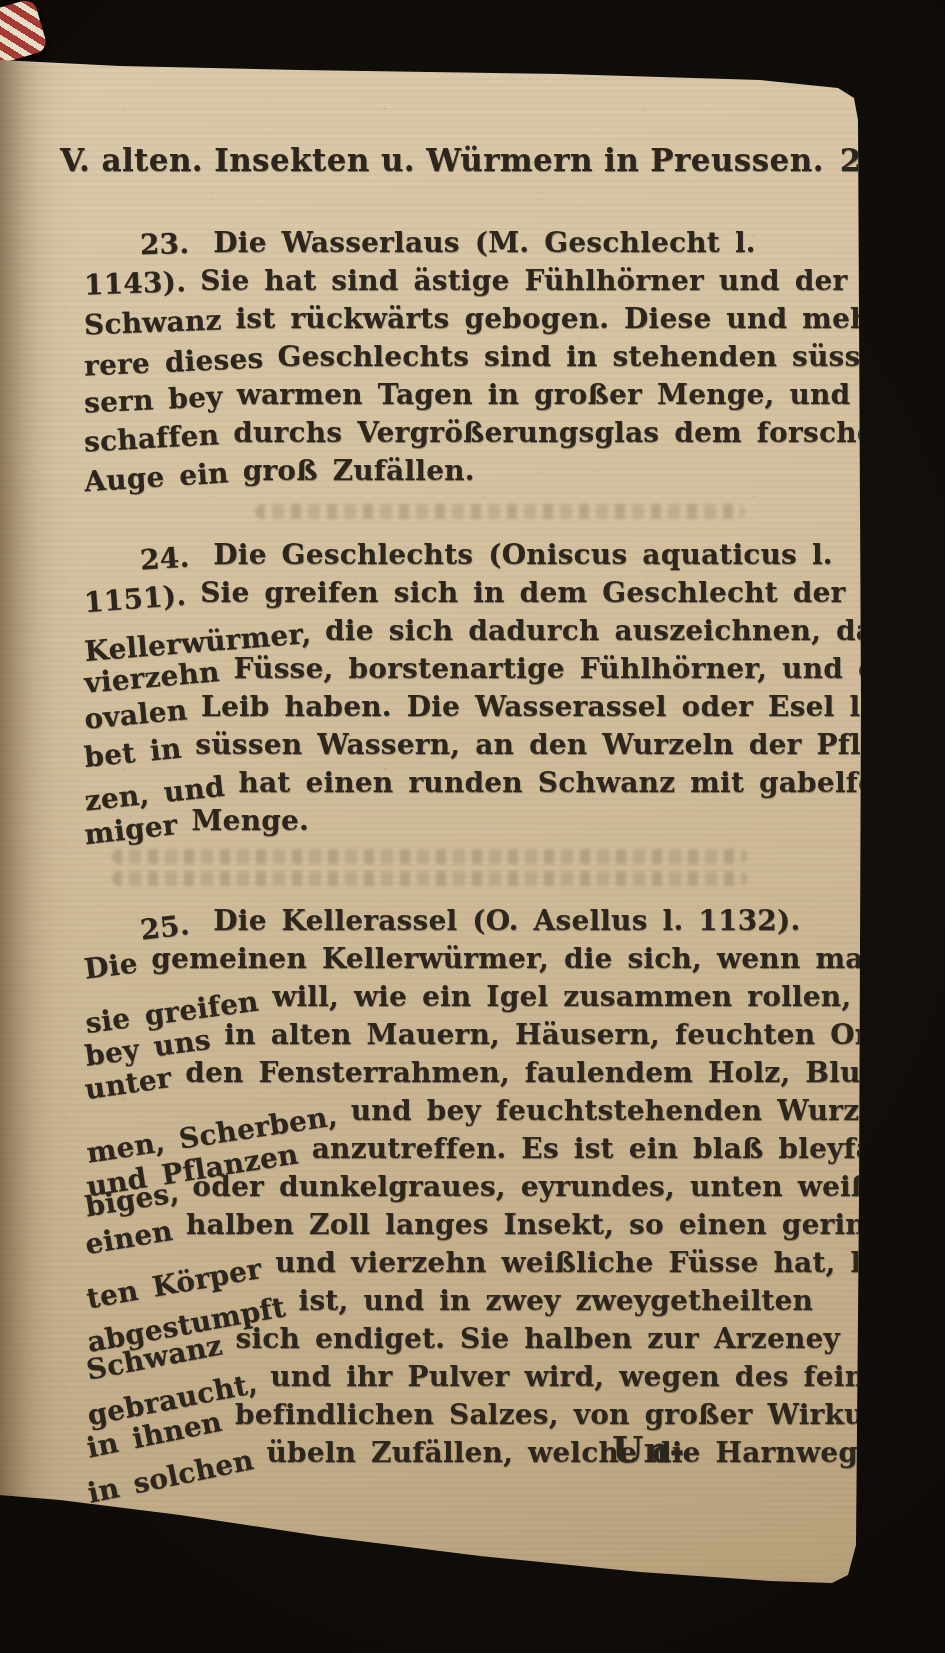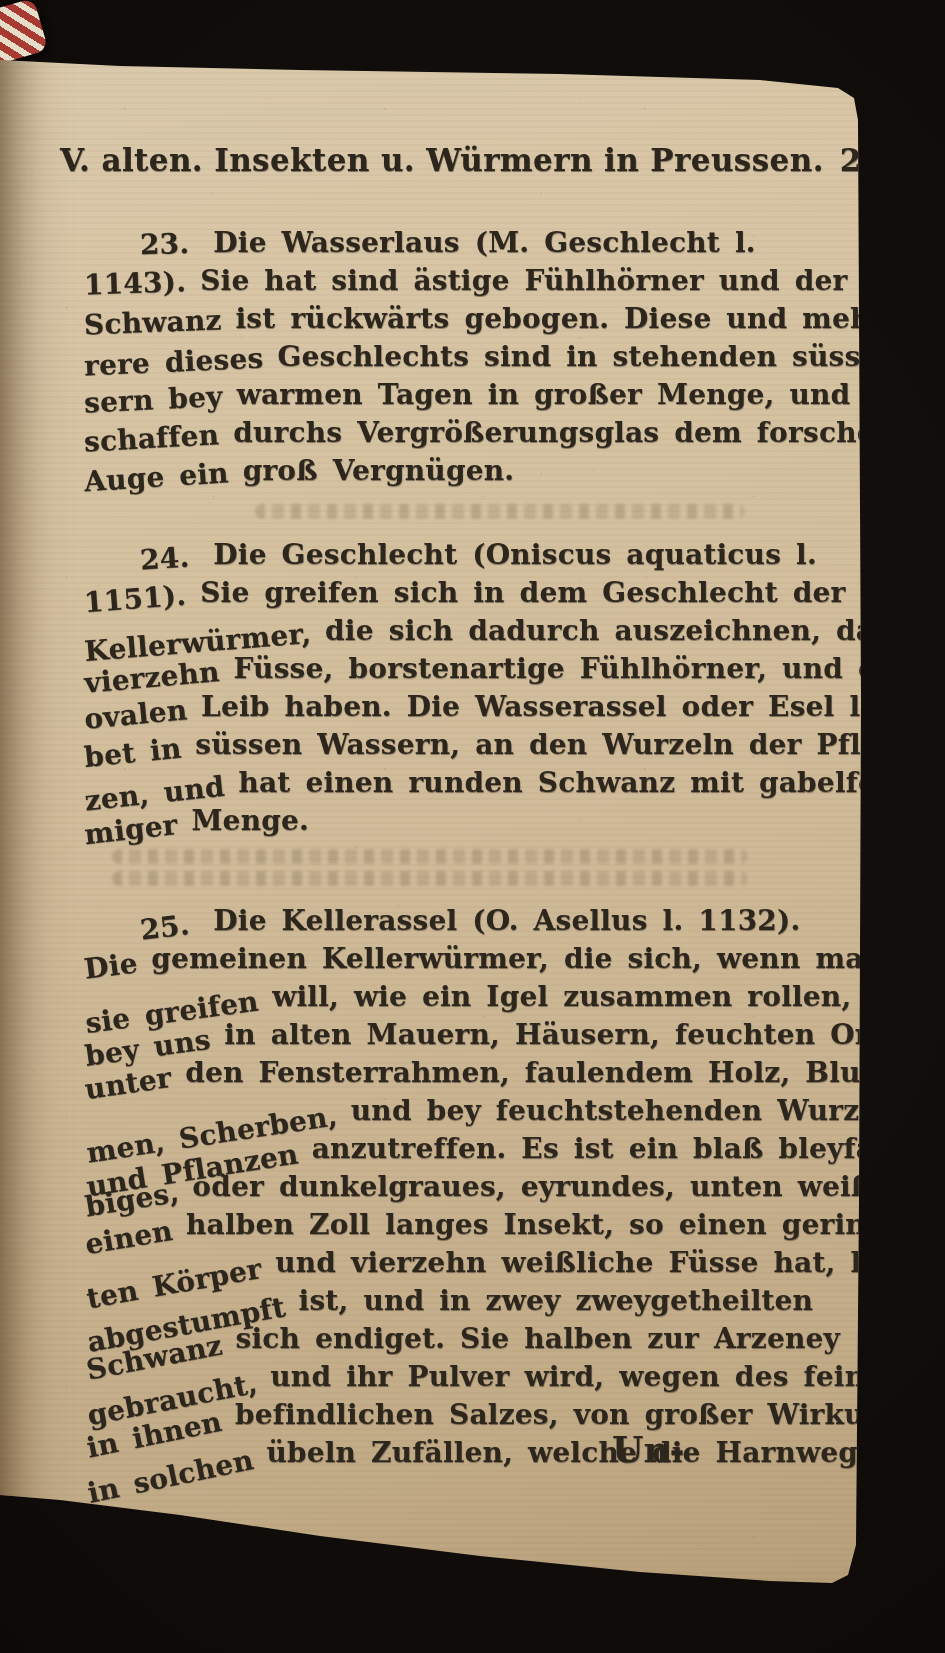--- a/index.html
+++ b/index.html
@@ -105,24 +105,24 @@
     </div>
 
     <div class="bodyflow" id="page-body-flow">
         <div class="para">
           <div class="line indent"><span class="bend" style="transform: rotate(-1.4deg) translateY(1px);">23.</span><span class="rest">Die Wasserlaus (M. Geschlecht l.</span></div>
           <div class="line"><span class="bend" style="transform: rotate(-1.8deg) translateY(1.2px);">1143).</span><span class="rest">Sie hat sind ästige Fühlhörner und der</span></div>
           <div class="line"><span class="bend" style="transform: rotate(-2.1deg) translateY(1.4px);">Schwanz</span><span class="rest">ist rückwärts gebogen. Diese und meh-</span></div>
           <div class="line"><span class="bend" style="transform: rotate(-2.5deg) translateY(1.6px);">rere dieses</span><span class="rest">Geschlechts sind in stehenden süssen Was-</span></div>
           <div class="line"><span class="bend" style="transform: rotate(-2.8deg) translateY(1.8px);">sern bey</span><span class="rest">warmen Tagen in großer Menge, und ver-</span></div>
           <div class="line"><span class="bend" style="transform: rotate(-3.2deg) translateY(2px);">schaffen</span><span class="rest">durchs Vergrößerungsglas dem forschenden</span></div>
-          <div class="line"><span class="bend" style="transform: rotate(-3.6deg) translateY(2.2px);">Auge ein</span><span class="rest">groß Vergnügen.</span></div>
+          <div class="line"><span class="bend" style="transform: rotate(-3.6deg) translateY(2.2px);">Auge ein</span><span class="rest">groß Zufällen.</span></div>
         </div>
         <div class="para">
-          <div class="line indent"><span class="bend" style="transform: rotate(-3.9deg) translateY(2.4px);">24.</span><span class="rest">Die Geschlecht (Oniscus aquaticus l.</span></div>
+          <div class="line indent"><span class="bend" style="transform: rotate(-3.9deg) translateY(2.4px);">24.</span><span class="rest">Die Geschlechts (Oniscus aquaticus l.</span></div>
           <div class="line"><span class="bend" style="transform: rotate(-4.3deg) translateY(2.6px);">1151).</span><span class="rest">Sie greifen sich in dem Geschlecht der</span></div>
           <div class="line"><span class="bend" style="transform: rotate(-4.6deg) translateY(2.8px);">Kellerwürmer,</span><span class="rest">die sich dadurch auszeichnen, daß sie</span></div>
           <div class="line"><span class="bend" style="transform: rotate(-5deg) translateY(3px);">vierzehn</span><span class="rest">Füsse, borstenartige Fühlhörner, und einen</span></div>
           <div class="line"><span class="bend" style="transform: rotate(-5.4deg) translateY(3.2px);">ovalen</span><span class="rest">Leib haben. Die Wasserassel oder Esel le-</span></div>
           <div class="line"><span class="bend" style="transform: rotate(-5.7deg) translateY(3.4px);">bet in</span><span class="rest">süssen Wassern, an den Wurzeln der Pflan-</span></div>
           <div class="line"><span class="bend" style="transform: rotate(-6.1deg) translateY(3.6px);">zen, und</span><span class="rest">hat einen runden Schwanz mit gabelför-</span></div>
           <div class="line"><span class="bend" style="transform: rotate(-6.4deg) translateY(3.8px);">miger</span><span class="rest">Menge.</span></div>
         </div>
         <div class="para">
           <div class="line indent"><span class="bend" style="transform: rotate(-6.8deg) translateY(4px);">25.</span><span class="rest">Die Kellerassel (O. Asellus l. 1132).</span></div>

